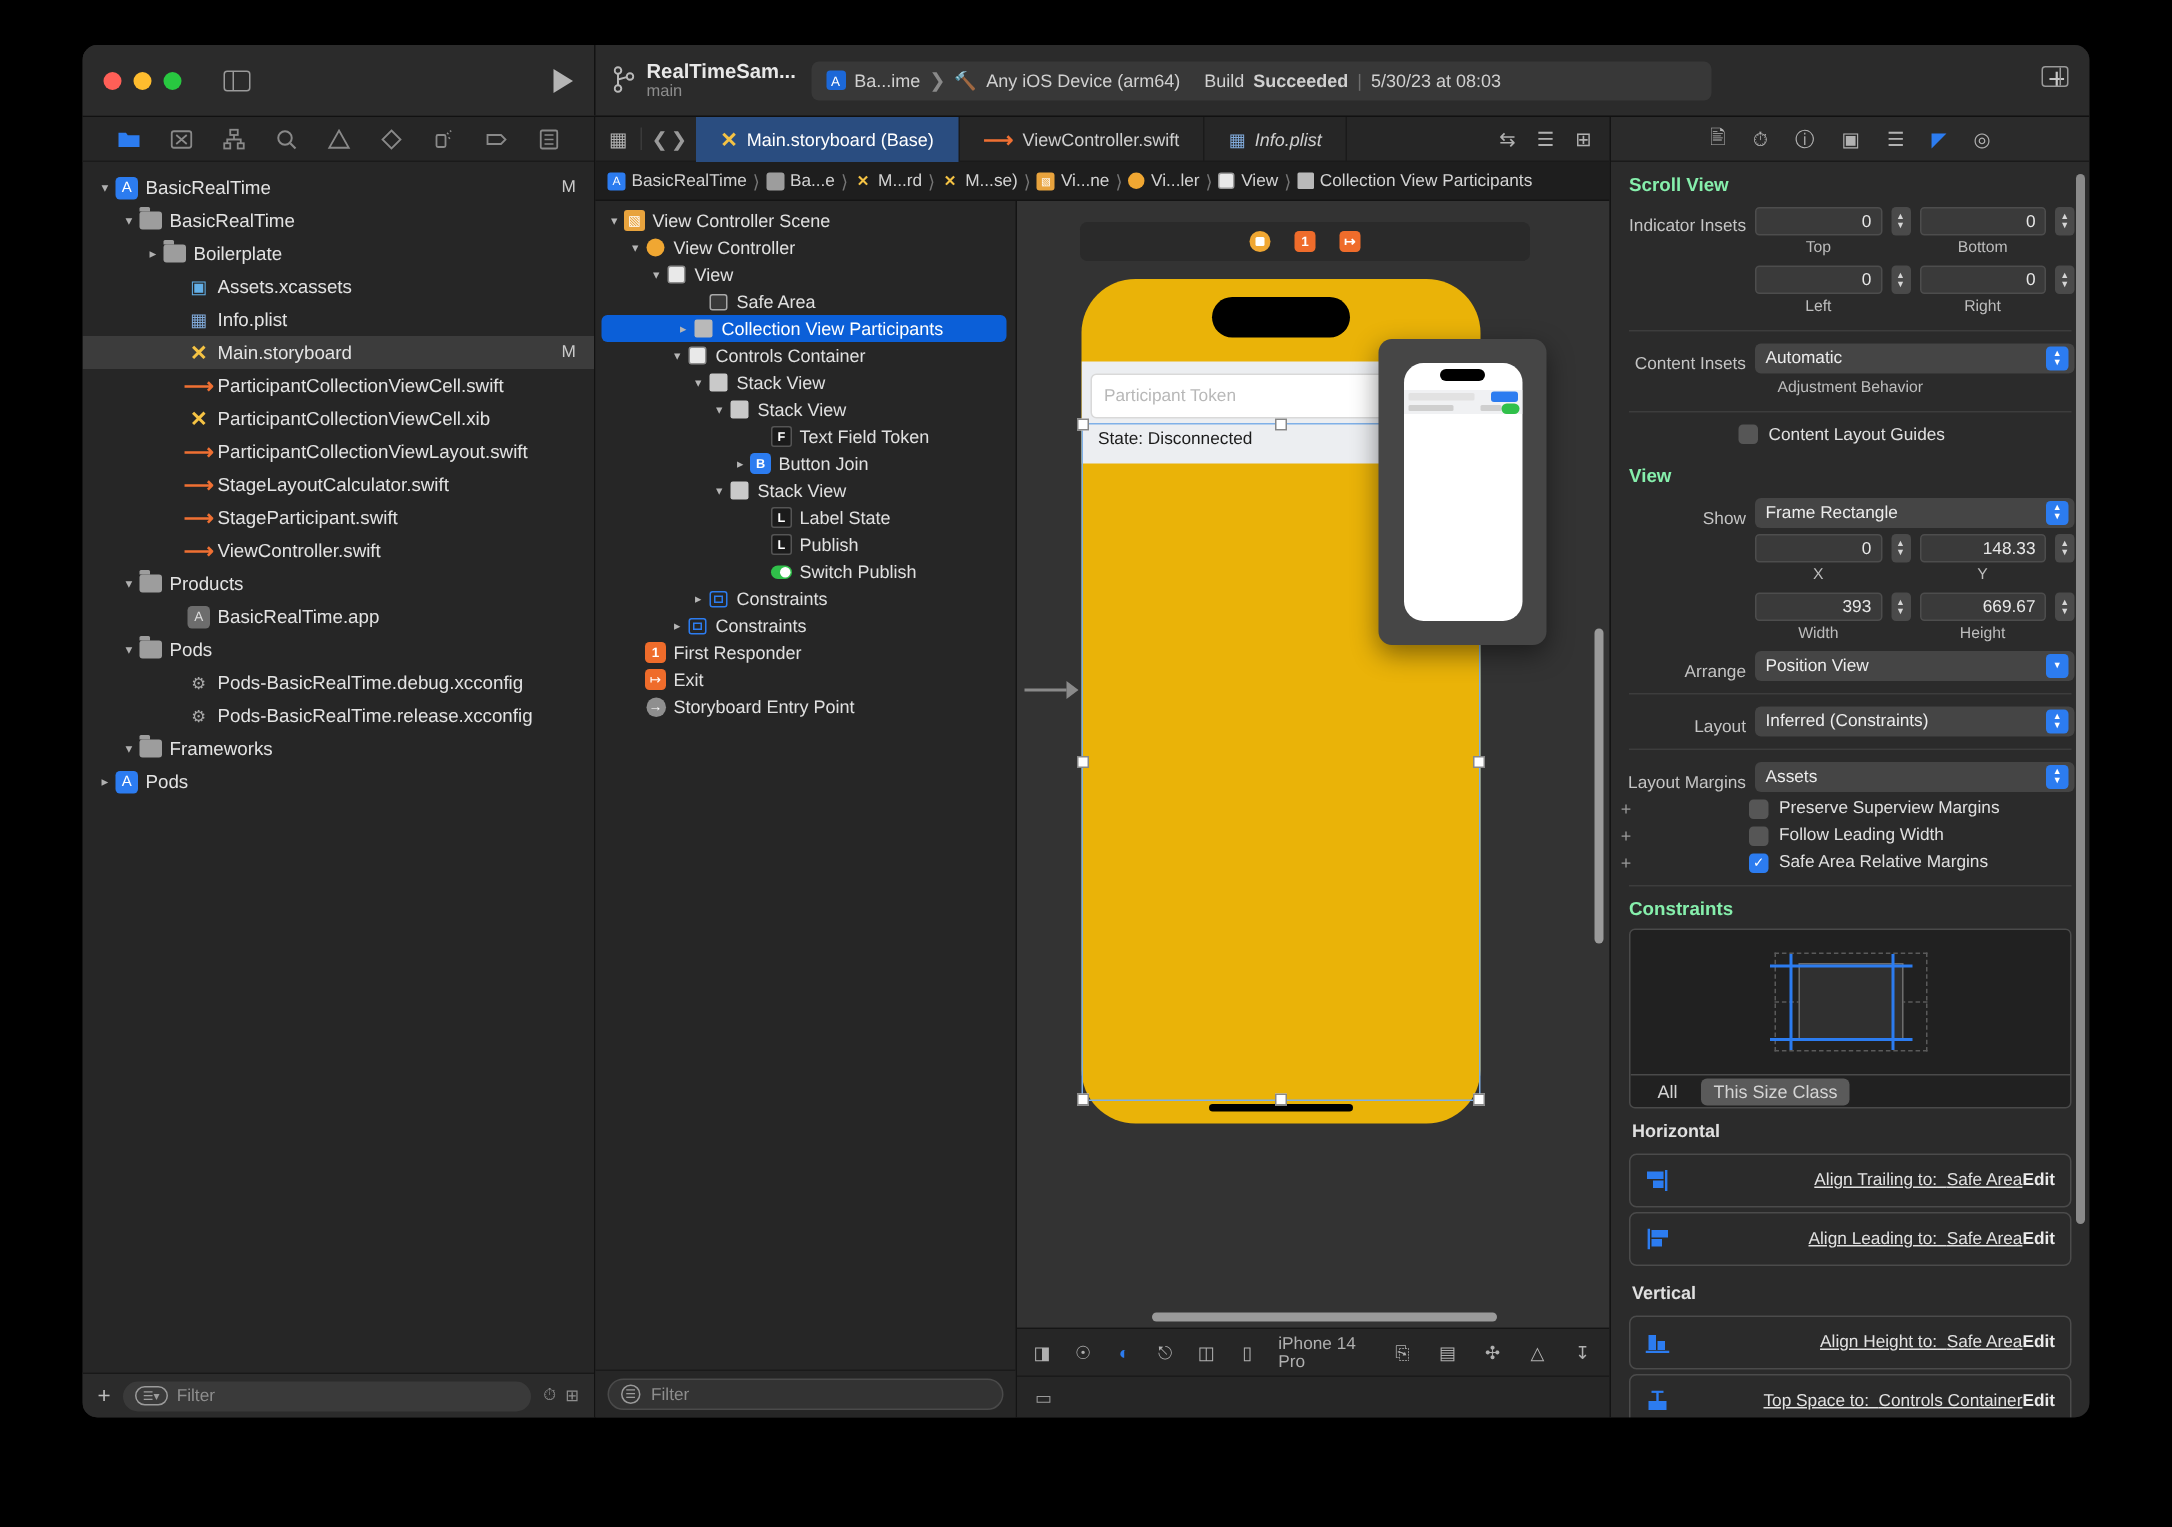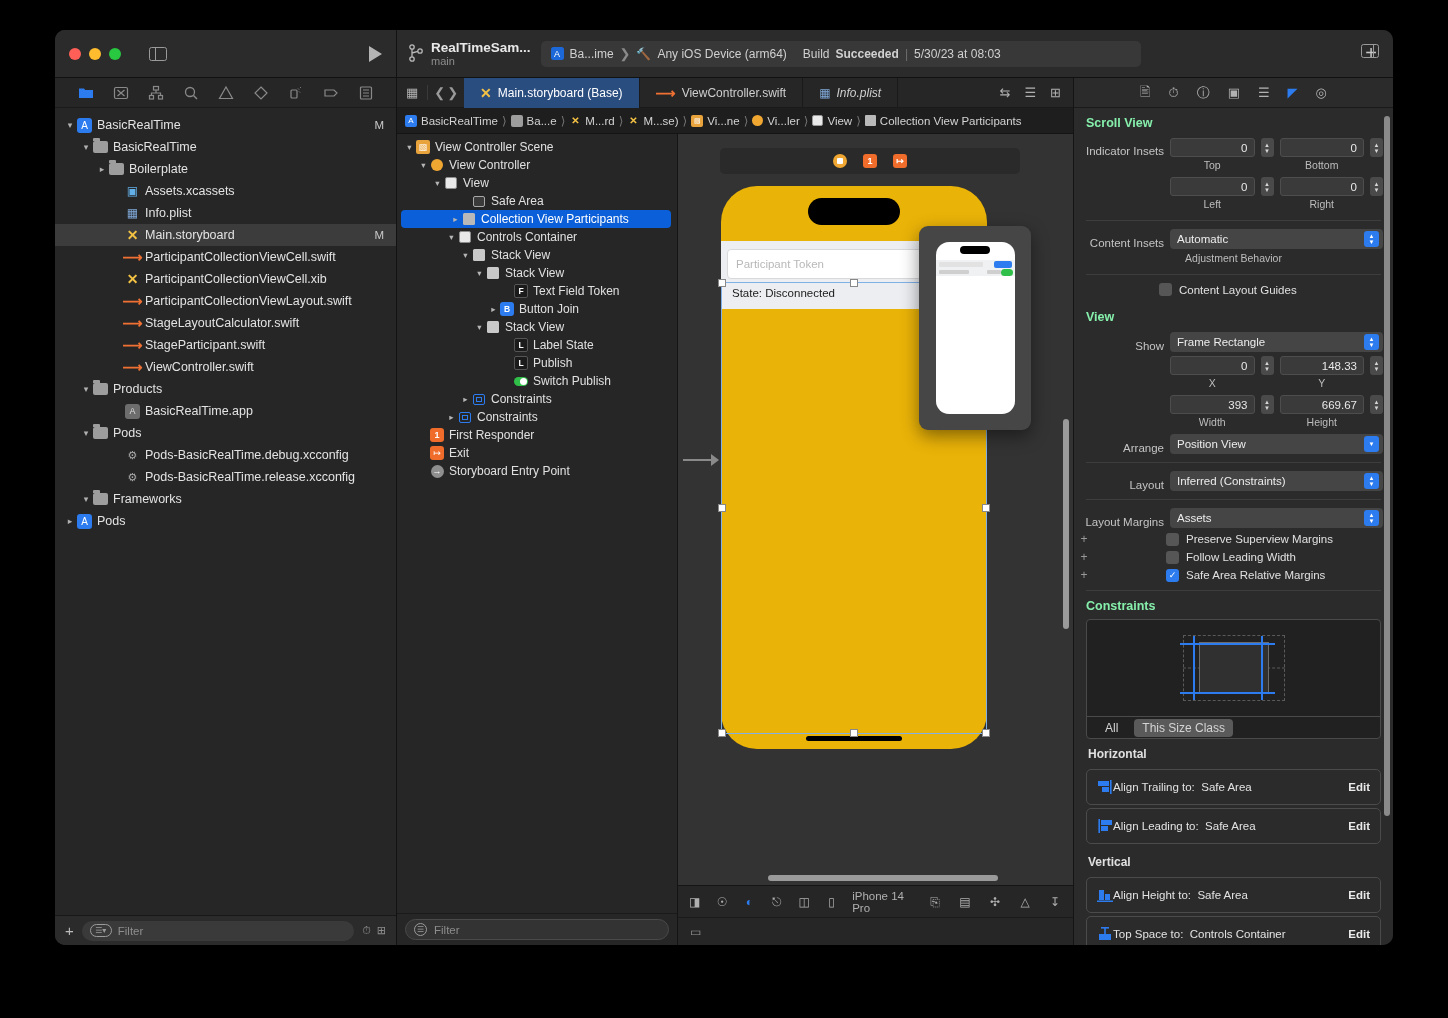--- a/index.html
+++ b/index.html
@@ -515,21 +515,21 @@
   .grp-head { color: #e0e0e0; font-size: 12px; font-weight: bold; padding: 8px 12px 5px 14px; }
   .cons-card {
     margin: 3px 12px;
     height: 36px;
     border: 1px solid #4b4b4b; border-radius: 5px;
     display: flex; align-items: center;
     padding: 0 10px;
     font-size: 11.5px; color: #e2e2e2;
   }
   .cons-ic { width: 16px; height: 14px; position: relative; flex-shrink: 0;}
-  .cons-txt { flex: 1; text-align: left; }
+  .cons-txt { flex: 1; text-align: right; text-decoration: underline; }
   .cons-txt b { font-weight: normal; }
   .cons-edit { color: #eaeaea; font-size: 11.5px; font-weight: bold; }
   .insp-scroll {
     position: absolute; right: 3px; top: 38px;
     width: 6px; height: 700px;
     background: #8a8a8a; border-radius: 3px;
   }
   .win-right-toggle {
     position: absolute; right: 14px; top: 14px;
     width: 18px; height: 14px;

